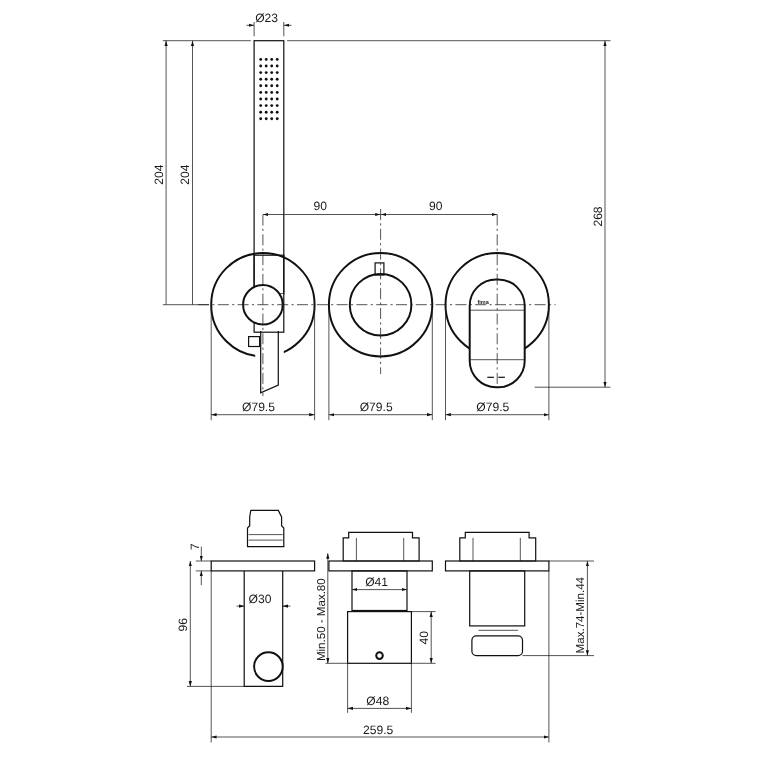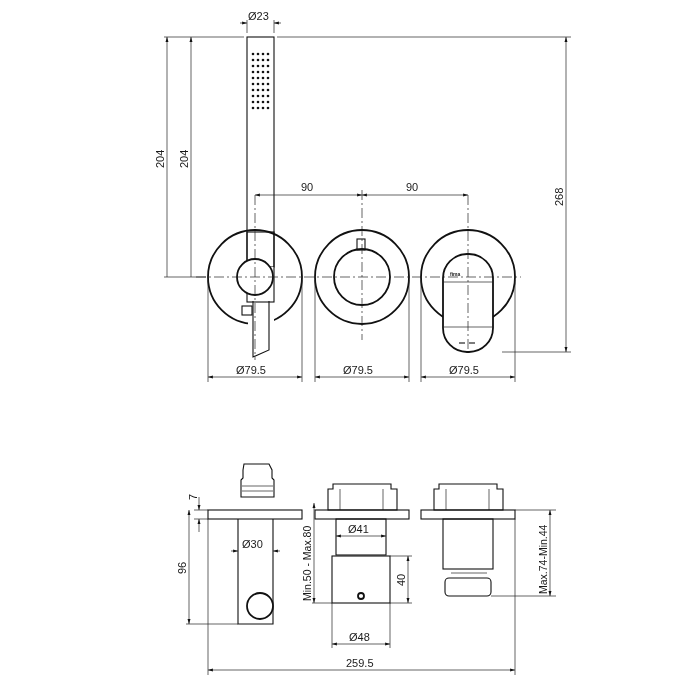--- a/index.html
+++ b/index.html
@@ -1,17 +1,17 @@
 <!DOCTYPE html>
 <html><head>
 <meta charset="utf-8">
 <style>
   html, body { margin: 0; padding: 0; background: #ffffff; }
   body { width: 700px; height: 700px; overflow: hidden; }
-  #drawing { position: absolute; left: 16px; top: 0; width: 580px; height: 700px; }
+  #drawing { position: absolute; left: 0; top: 0; width: 580px; height: 700px; }
   svg text { font-family: "Liberation Sans", sans-serif; font-size: 11px; fill: #1a1a1a; }
   .thick { stroke: #111; stroke-width: 1.8; fill: none; }
   .med { stroke: #111; stroke-width: 1.1; fill: none; }
   .thin { stroke: #222; stroke-width: 0.7; fill: none; }
   .center { stroke: #222; stroke-width: 0.7; fill: none; stroke-dasharray: 10 3 2 3; }
   .fillw { fill: #fff; }
 </style>
 </head>
 <body>
 

